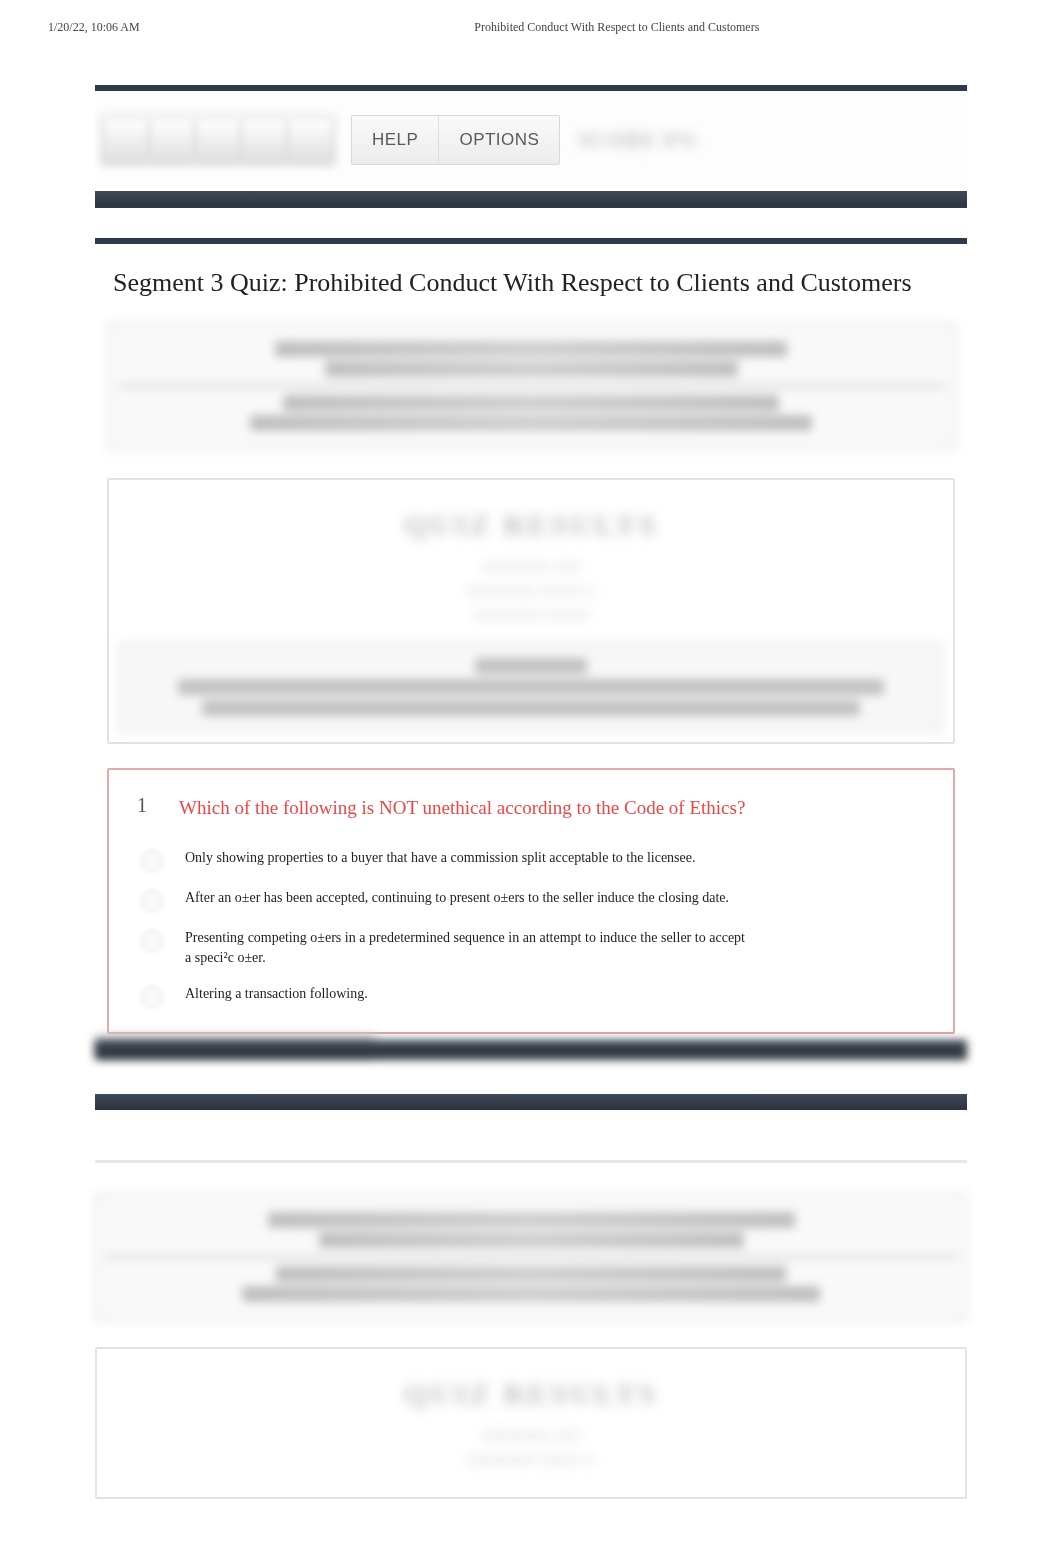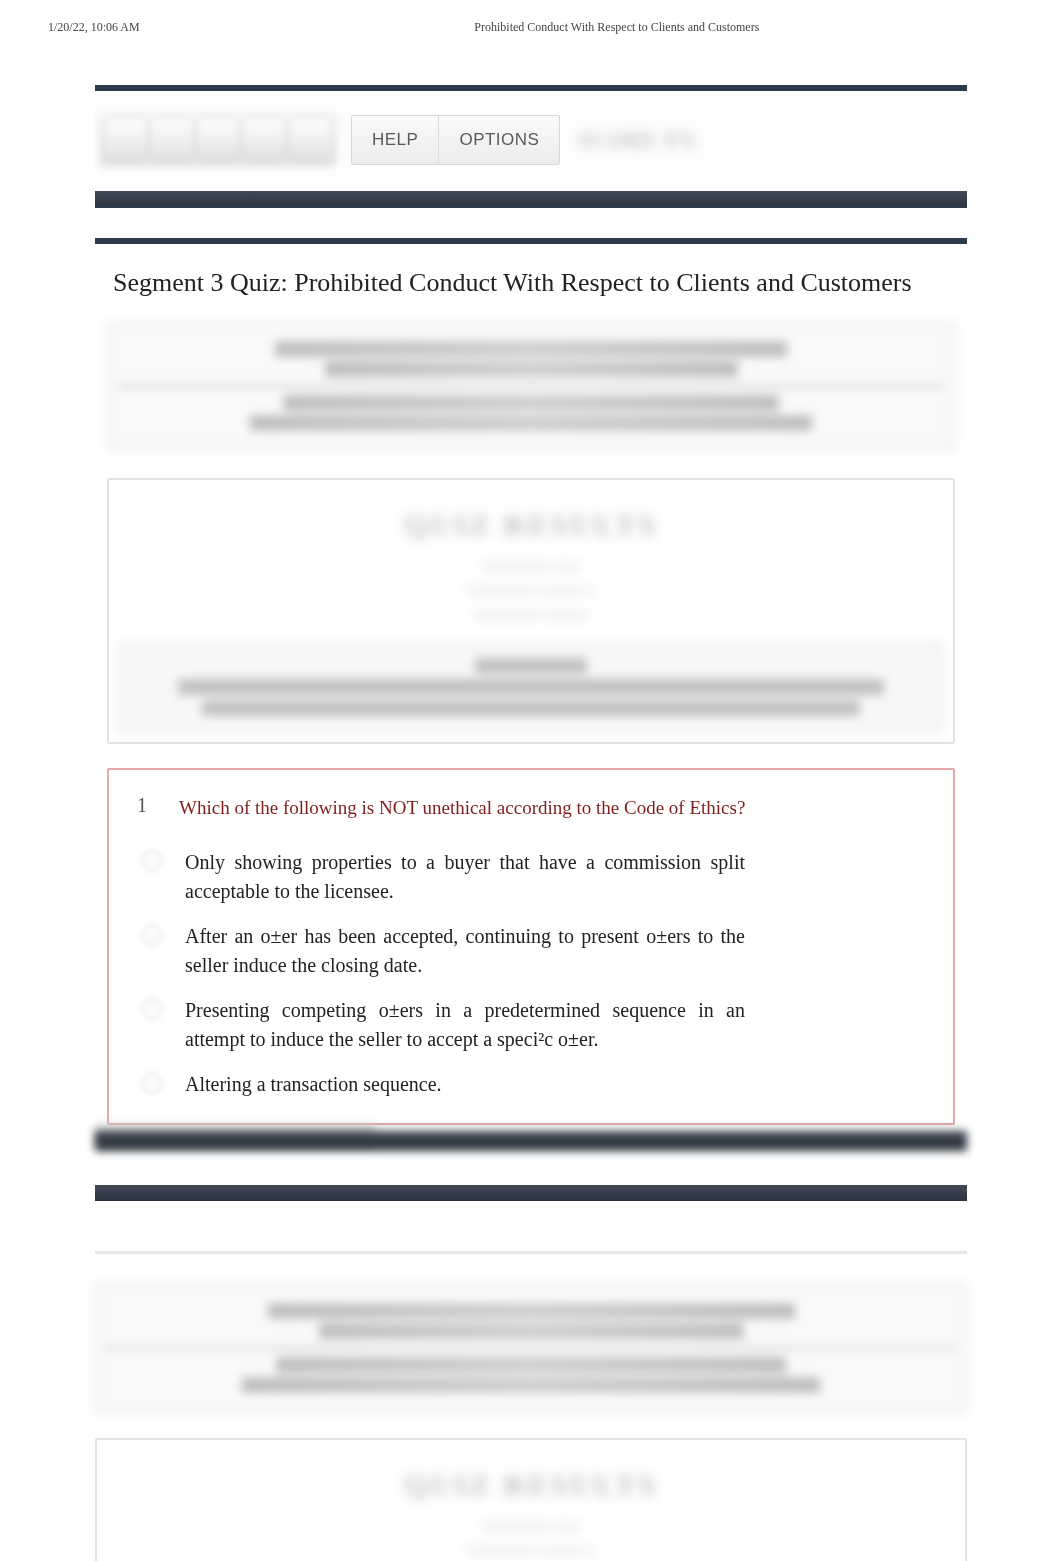--- a/index.html
+++ b/index.html
@@ -146,32 +146,32 @@
     .question-card {
       margin: 24px 12px 0;
       border: 2px solid #e4a8a8;
       background: #fff;
       border-radius: 2px;
       padding: 24px 24px 8px;
       position: relative;
     }
     .q-row { display: flex; gap: 28px; margin-bottom: 26px; align-items: flex-start; }
     .q-num { font-size: 20px; color: #555; width: 18px; text-align: center; font-family: Georgia, serif; }
-    .q-text { font-size: 19px; line-height: 1.45; color: #7f1d1d; flex: 1; }
+    .q-text { font-size: 19px; line-height: 1.45; color: #ef4444; flex: 1; }
     .answers { padding-left: 8px; }
     .ans-row { display: flex; gap: 22px; margin-bottom: 16px; align-items: flex-start; }
     .radio {
       width: 22px; height: 22px; min-width: 22px;
       border-radius: 50%;
       border: 1px solid #dcdcdc;
       background: #fafafa;
       margin-top: 2px;
       filter: blur(2px);
     }
-    .ans-text { font-size: 20px; line-height: 1.45; color: #222; max-width: 560px; text-align: justify; }
+    .ans-text { font-size: 14px; line-height: 1.45; color: #222; max-width: 560px; text-align: justify; }
 
     .q-footer {
       position: relative;
       margin: 2px 0 0;
     }
     .q-footer .blurstrip {
       height: 20px;
       background: linear-gradient(#3a4350,#2a323c);
       filter: blur(4px);
       margin-top: 6px;
@@ -266,21 +266,21 @@
         <div class="ans-row">
           <div class="radio"></div>
           <div class="ans-text" style="position:relative;">After an o±er has been accepted, continuing to present o±ers to the seller induce the closing date.</div>
         </div>
         <div class="ans-row">
           <div class="radio"></div>
           <div class="ans-text">Presenting competing o±ers in a predetermined sequence in an attempt to induce the seller to accept a speci²c o±er.</div>
         </div>
         <div class="ans-row">
           <div class="radio"></div>
-          <div class="ans-text">Altering a transaction sequence.</div>
+          <div class="ans-text">Altering a transaction following.</div>
         </div>
       </div>
     </div>
 
     <div class="q-footer">
       <div class="blurbar"></div>
       <div class="blurstrip"></div>
     </div>
     <div class="bottom-strip2"></div>
   </div>

